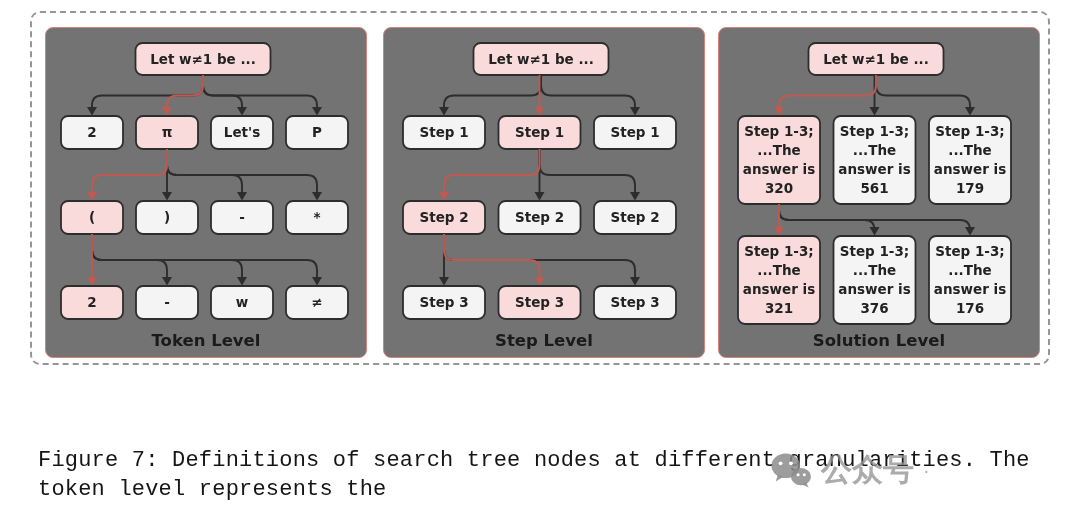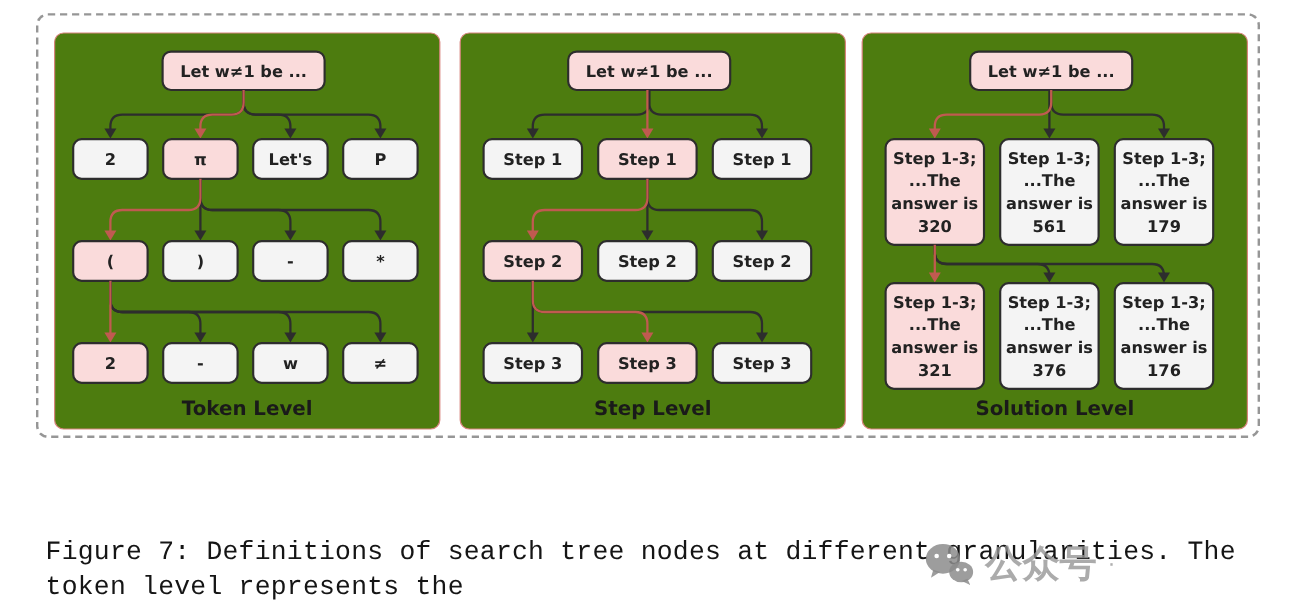--- a/index.html
+++ b/index.html
@@ -1,20 +1,20 @@
 <!DOCTYPE html>
 <html><head>
 <meta charset="utf-8">
 <style>
   html,body{margin:0;padding:0;background:#ffffff;}
   #canvas{position:relative;width:1080px;height:513px;background:#ffffff;overflow:hidden;
           font-family:"Liberation Sans",sans-serif;}
   #figure-border{position:absolute;left:30px;top:11px;width:1016px;height:350px;
                  border:2px dashed #969696;border-radius:10px;background:#ffffff;}
-  .panel{position:absolute;top:27px;width:320px;height:329px;background:#4d7c0f;
+  .panel{position:absolute;top:27px;width:320px;height:329px;background:#737373;
          border:1.5px solid #d8837c;border-radius:8px;}
   .panel svg{display:block;width:320px;height:329px;}
   .node-text{font-family:"DejaVu Sans","Liberation Sans",sans-serif;font-size:13.5px;
              font-weight:bold;fill:#222222;}
   .panel-label{font-family:"DejaVu Sans","Liberation Sans",sans-serif;font-size:16.5px;
                font-weight:bold;fill:#1a1a1a;}
   #caption{position:absolute;left:38px;top:446px;width:1034px;
            font-family:Liberation Mono, monospace;font-size:22px;line-height:29px;
            color:#151515;letter-spacing:0.2px;}
   #watermark{position:absolute;left:770px;top:447px;height:46px;display:flex;

